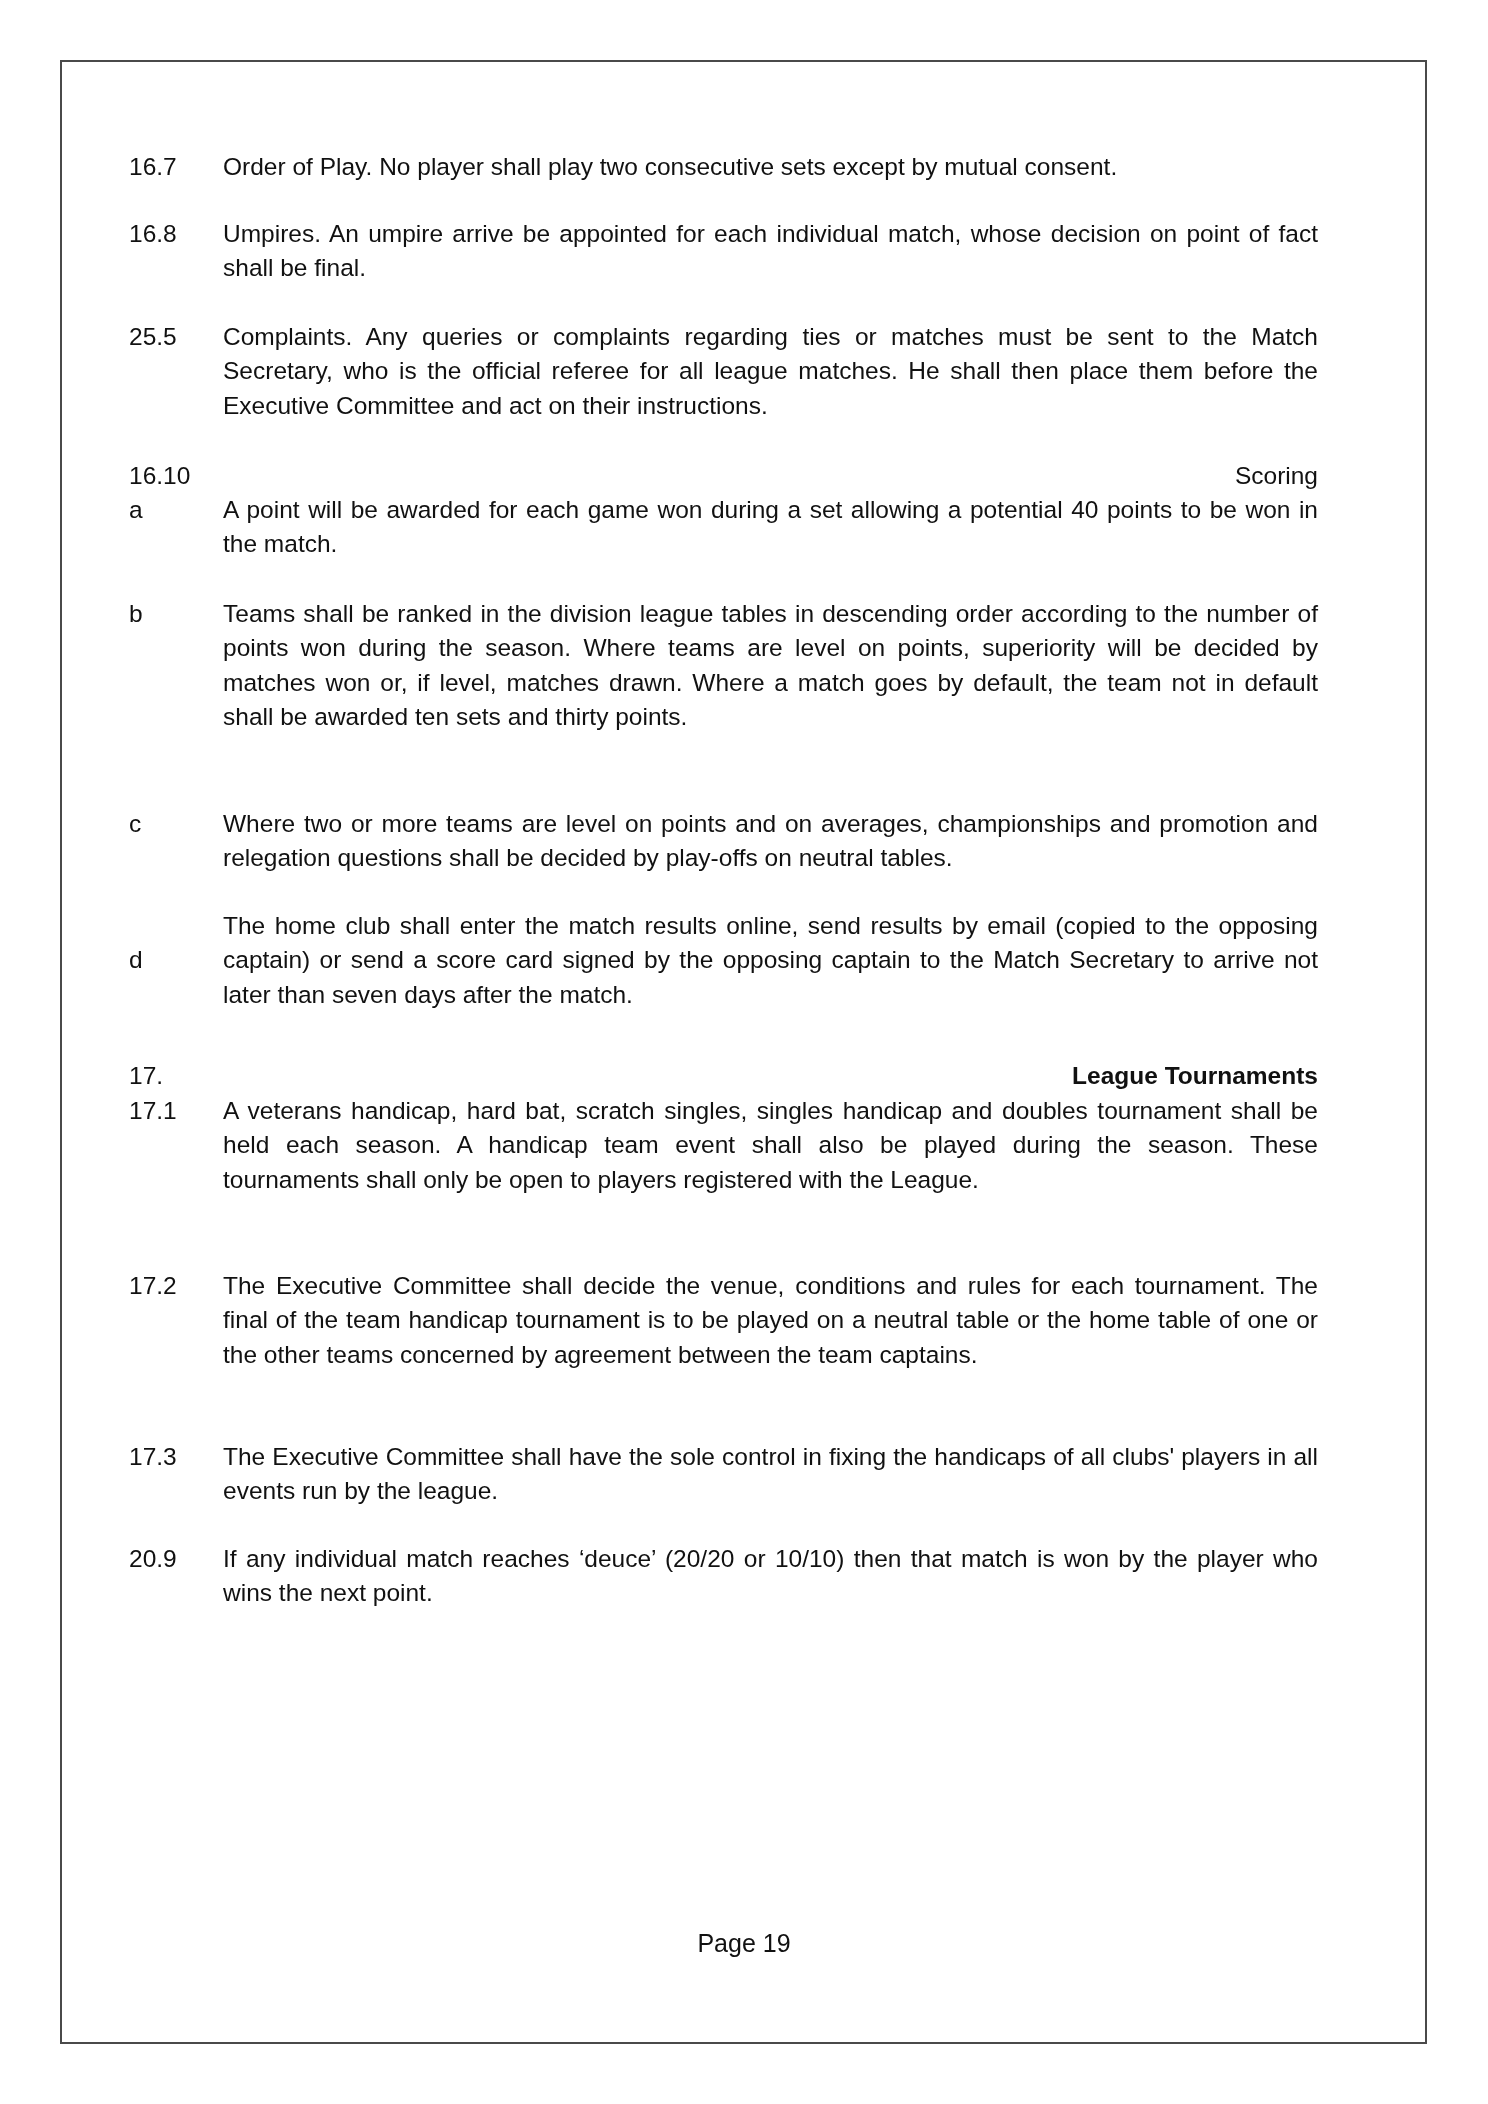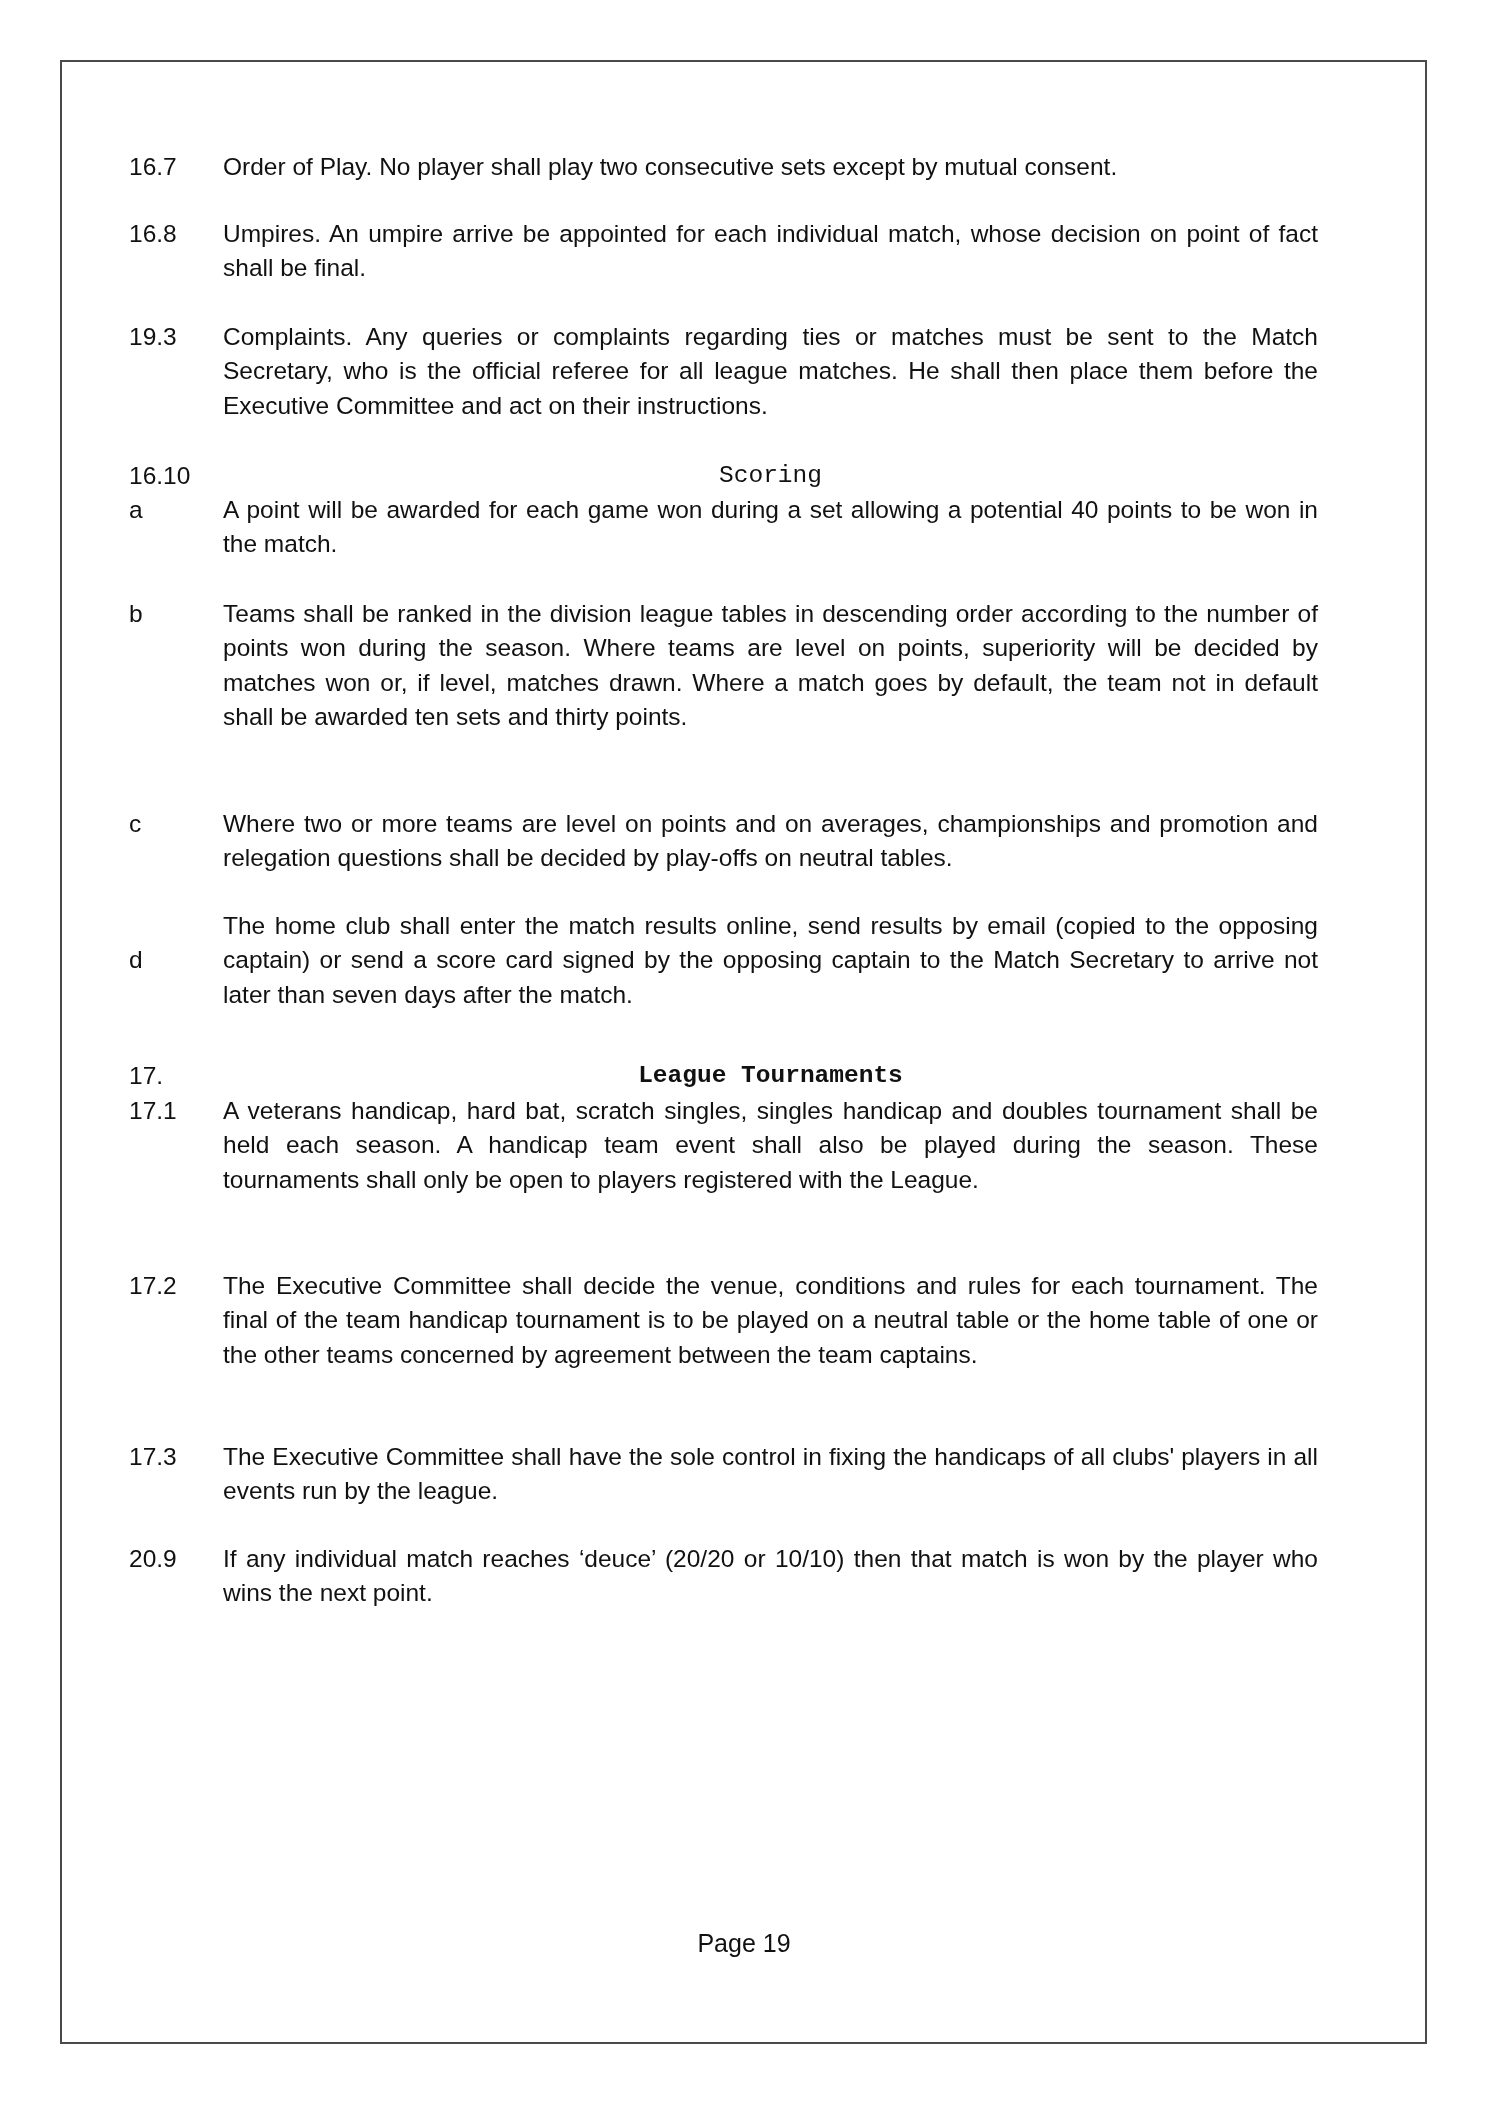--- a/index.html
+++ b/index.html
@@ -3,42 +3,42 @@
 <meta charset="utf-8">
 <style>
   html, body { margin: 0; padding: 0; background: #ffffff; }
   body { width: 1488px; height: 2104px; position: relative; overflow: hidden;
          font-family: "Liberation Sans", sans-serif; color: #111111; }
   .page-frame { position: absolute; left: 60px; top: 60px; width: 1367px; height: 1984px;
                 border: 2px solid #4a4a4a; box-sizing: border-box; }
   .row { position: absolute; left: 0; width: 1488px; font-size: 24.5px; line-height: 34.3px; }
   .num { position: absolute; left: 129px; white-space: nowrap; }
   .txt { position: absolute; left: 223px; width: 1095px; text-align: justify; }
-  .txt.left { text-align: center; font-family: Liberation Mono, monospace; }
+  .txt.left { text-align: right; }
   .bold { font-weight: bold; }
   .footer { position: absolute; top: 1926px; left: 0; width: 1488px; text-align: center;
             font-size: 25px; line-height: 34px; }
 </style>
 </head>
 <body>
 
 <div class="page-frame"></div>
 
 <div class="row" style="top:150px">
   <span class="num">16.7</span>
   <span class="txt">Order of Play. No player shall play two consecutive sets except by mutual consent.</span>
 </div>
 
 <div class="row" style="top:217px">
   <span class="num">16.8</span>
   <span class="txt">Umpires. An umpire arrive be appointed for each individual match, whose decision on point of fact shall be final.</span>
 </div>
 
 <div class="row" style="top:320px">
-  <span class="num">19.3</span>
+  <span class="num">25.5</span>
   <span class="txt">Complaints. Any queries or complaints regarding ties or matches must be sent to the Match Secretary, who is the official referee for all league matches. He shall then place them before the Executive Committee and act on their instructions.</span>
 </div>
 
 <div class="row" style="top:459px">
   <span class="num">16.10</span>
   <span class="txt left">Scoring</span>
 </div>
 
 <div class="row" style="top:493px">
   <span class="num">a</span>

